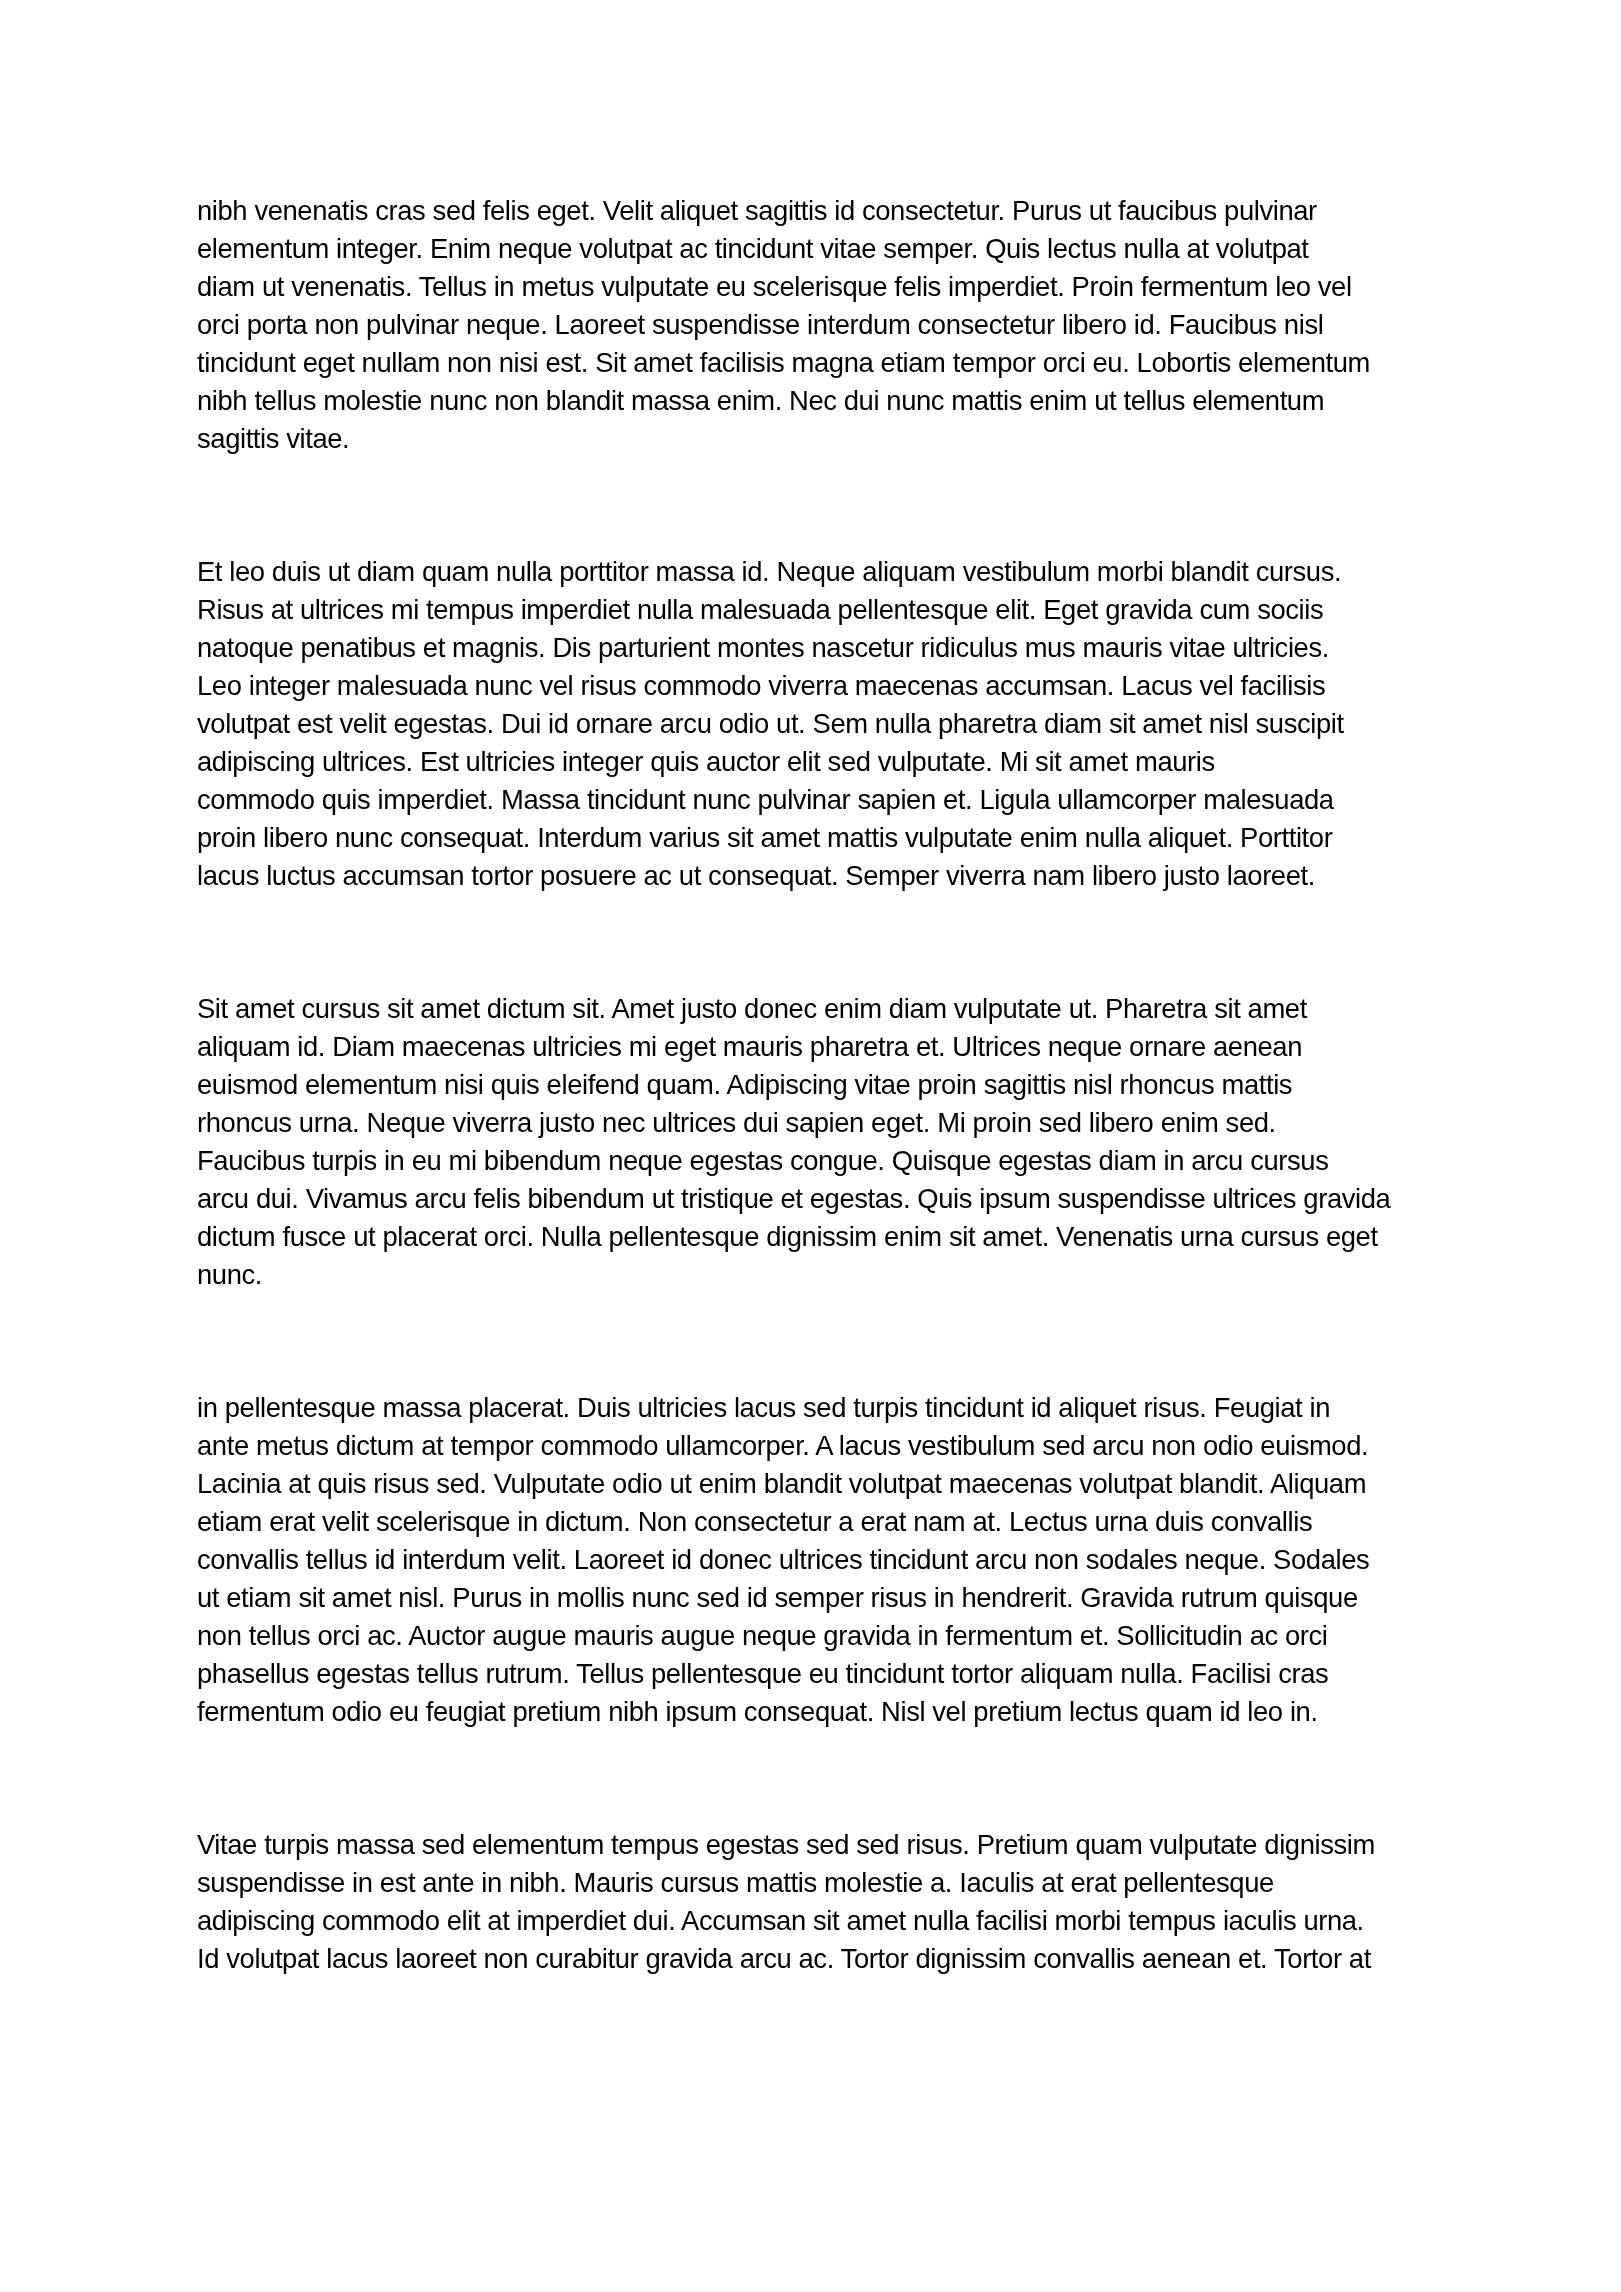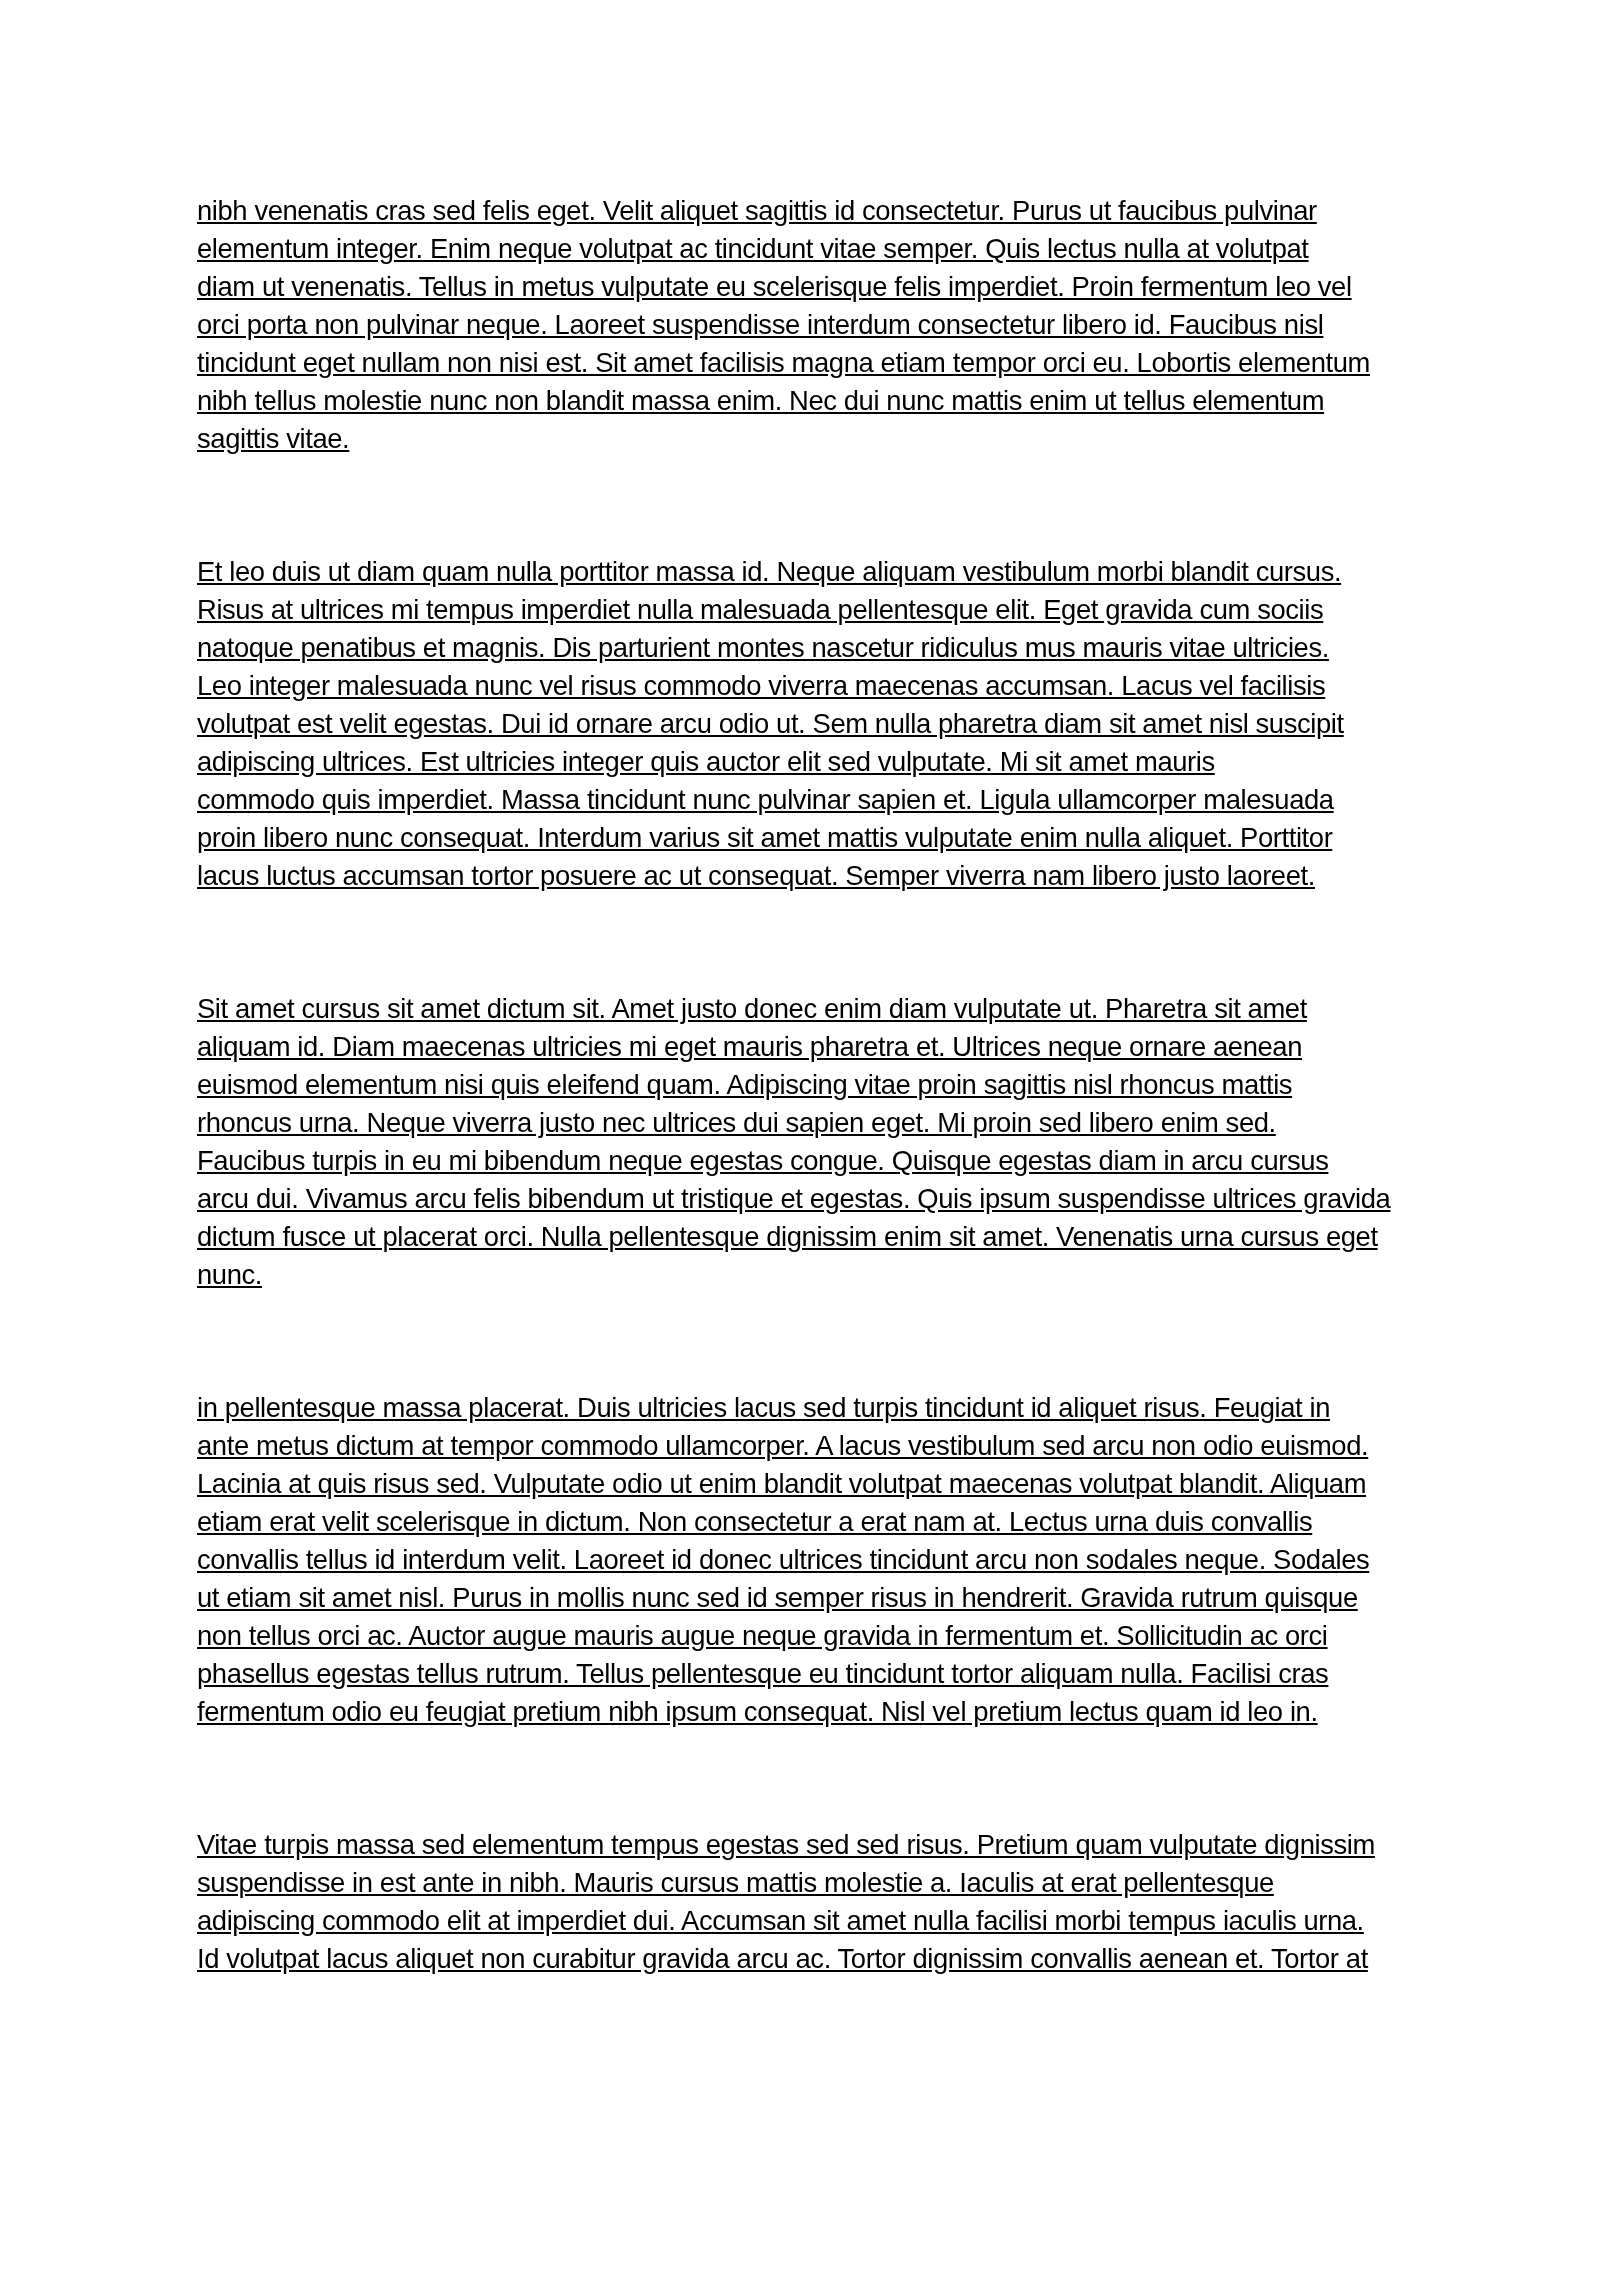--- a/index.html
+++ b/index.html
@@ -14,21 +14,20 @@
   }
   .page {
     position: relative;
     width: 1621px;
     height: 2269px;
     background: #ffffff;
     box-sizing: border-box;
     padding: 192px 186px 0 197px;
     font-family: "Liberation Sans", sans-serif;
     color: #000000;
-    text-decoration: underline;
   }
   .content {
     width: 1238px;
   }
   .para {
     margin: 0 0 95px 0;
   }
   .para:last-child {
     margin-bottom: 7px;
   }
@@ -82,17 +81,17 @@
         <div class="line">convallis tellus id interdum velit. Laoreet id donec ultrices tincidunt arcu non sodales neque. Sodales</div>
         <div class="line">ut etiam sit amet nisl. Purus in mollis nunc sed id semper risus in hendrerit. Gravida rutrum quisque</div>
         <div class="line">non tellus orci ac. Auctor augue mauris augue neque gravida in fermentum et. Sollicitudin ac orci</div>
         <div class="line">phasellus egestas tellus rutrum. Tellus pellentesque eu tincidunt tortor aliquam nulla. Facilisi cras</div>
         <div class="line">fermentum odio eu feugiat pretium nibh ipsum consequat. Nisl vel pretium lectus quam id leo in.</div>
       </div>
       <div class="para">
         <div class="line">Vitae turpis massa sed elementum tempus egestas sed sed risus. Pretium quam vulputate dignissim</div>
         <div class="line">suspendisse in est ante in nibh. Mauris cursus mattis molestie a. Iaculis at erat pellentesque</div>
         <div class="line">adipiscing commodo elit at imperdiet dui. Accumsan sit amet nulla facilisi morbi tempus iaculis urna.</div>
-        <div class="line">Id volutpat lacus aliquet non curabitur gravida arcu ac. Tortor dignissim convallis aenean et. Tortor at</div>
+        <div class="line">Id volutpat lacus laoreet non curabitur gravida arcu ac. Tortor dignissim convallis aenean et. Tortor at</div>
       </div>
     </div>
 </div>
 
 
 </body></html>

